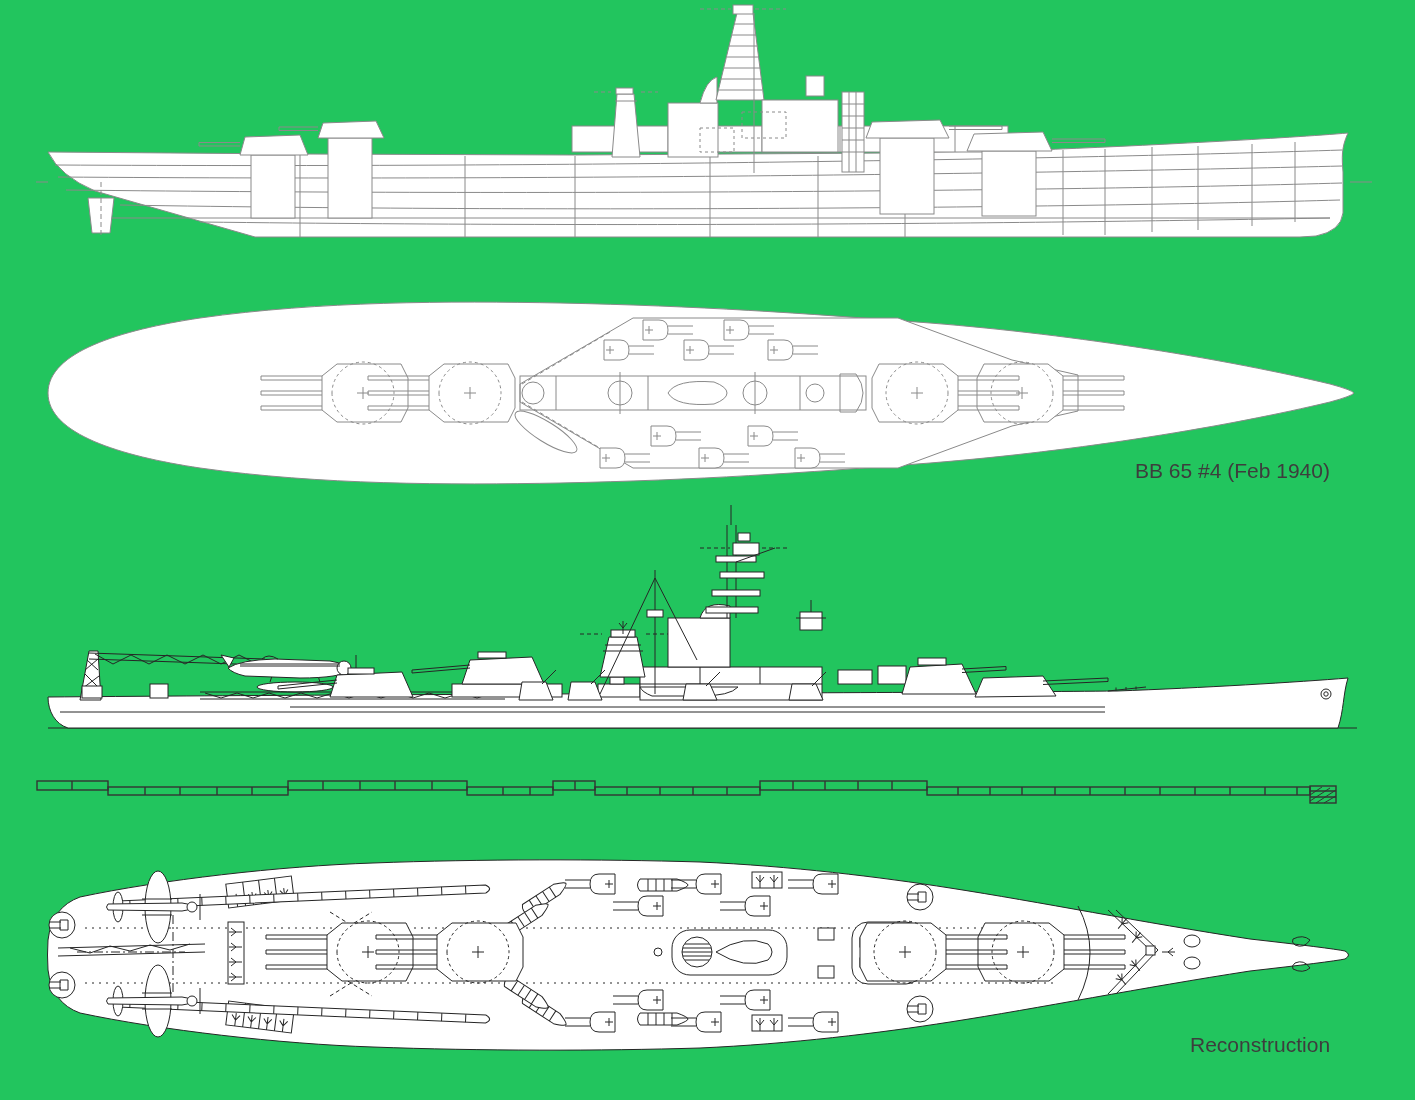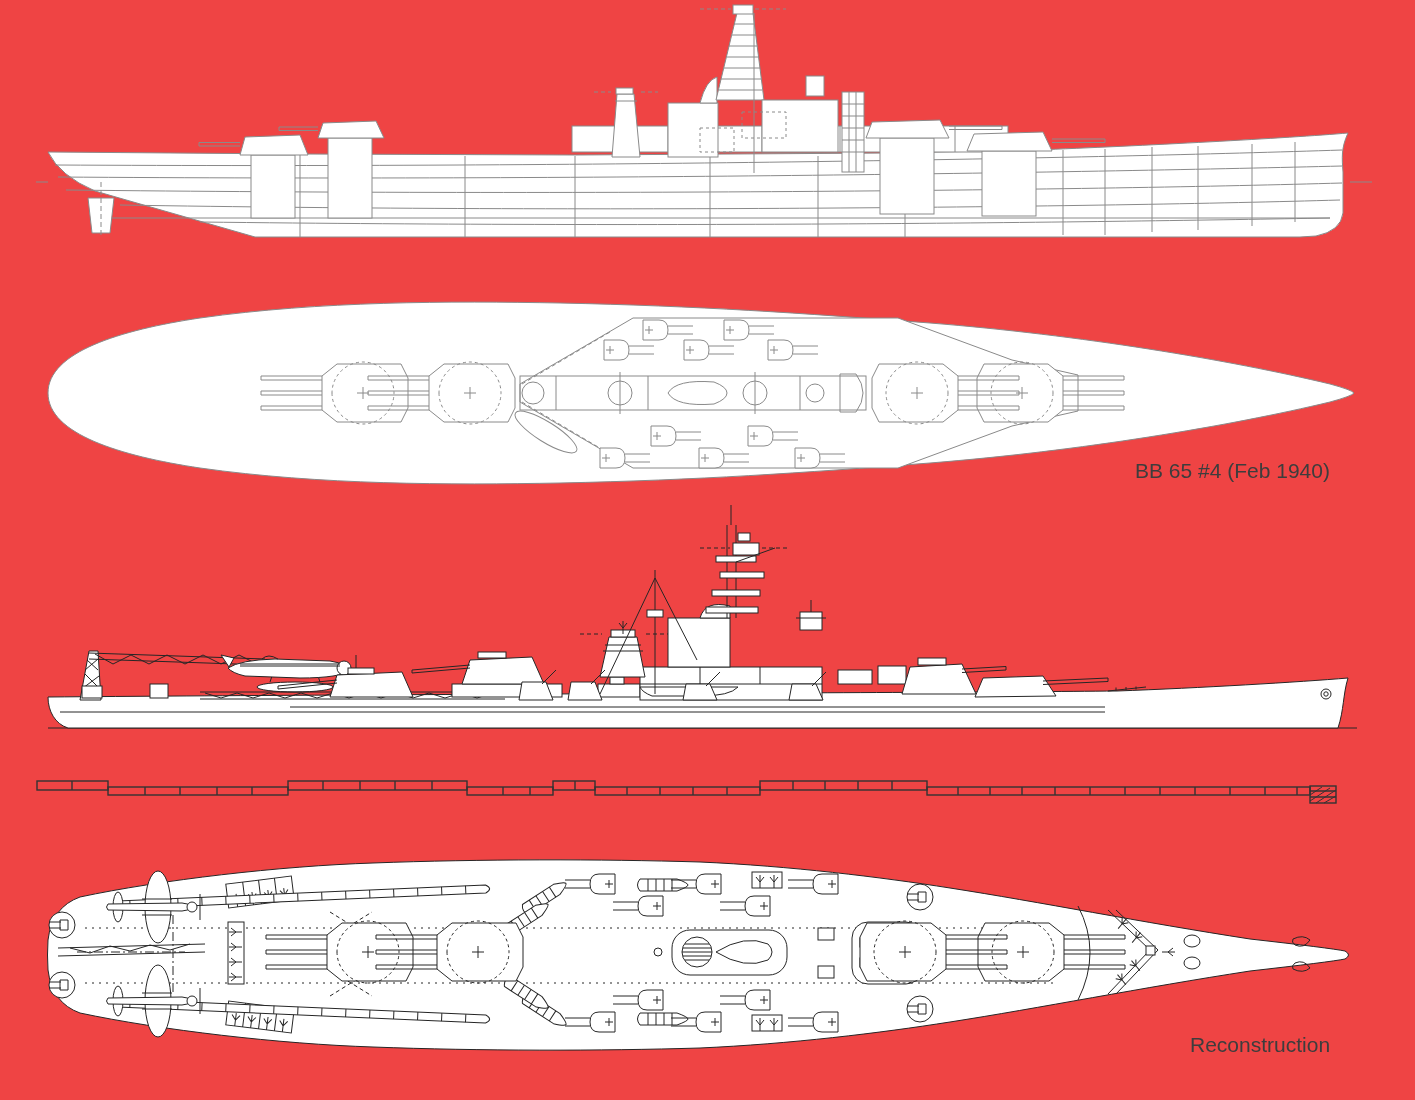--- a/index.html
+++ b/index.html
@@ -1,16 +1,16 @@
 <!DOCTYPE html>
 <html><head>
 <meta charset="utf-8">
 <style>
   html,body{margin:0;padding:0;background:#ffffff;}
-  .canvas{position:relative;width:1415px;height:1100px;background:#ef4444;overflow:hidden;}
+  .canvas{position:relative;width:1415px;height:1100px;background:#22c55e;overflow:hidden;}
   svg{display:block;}
   .lbl{font-family:"Liberation Sans","DejaVu Sans",sans-serif;font-size:21px;fill:#3d3d3d;}
 </style>
 </head>
 <body>
 
 <div class="canvas">
 <svg width="1415" height="1100" viewBox="0 0 1415 1100">
 <defs>
 

